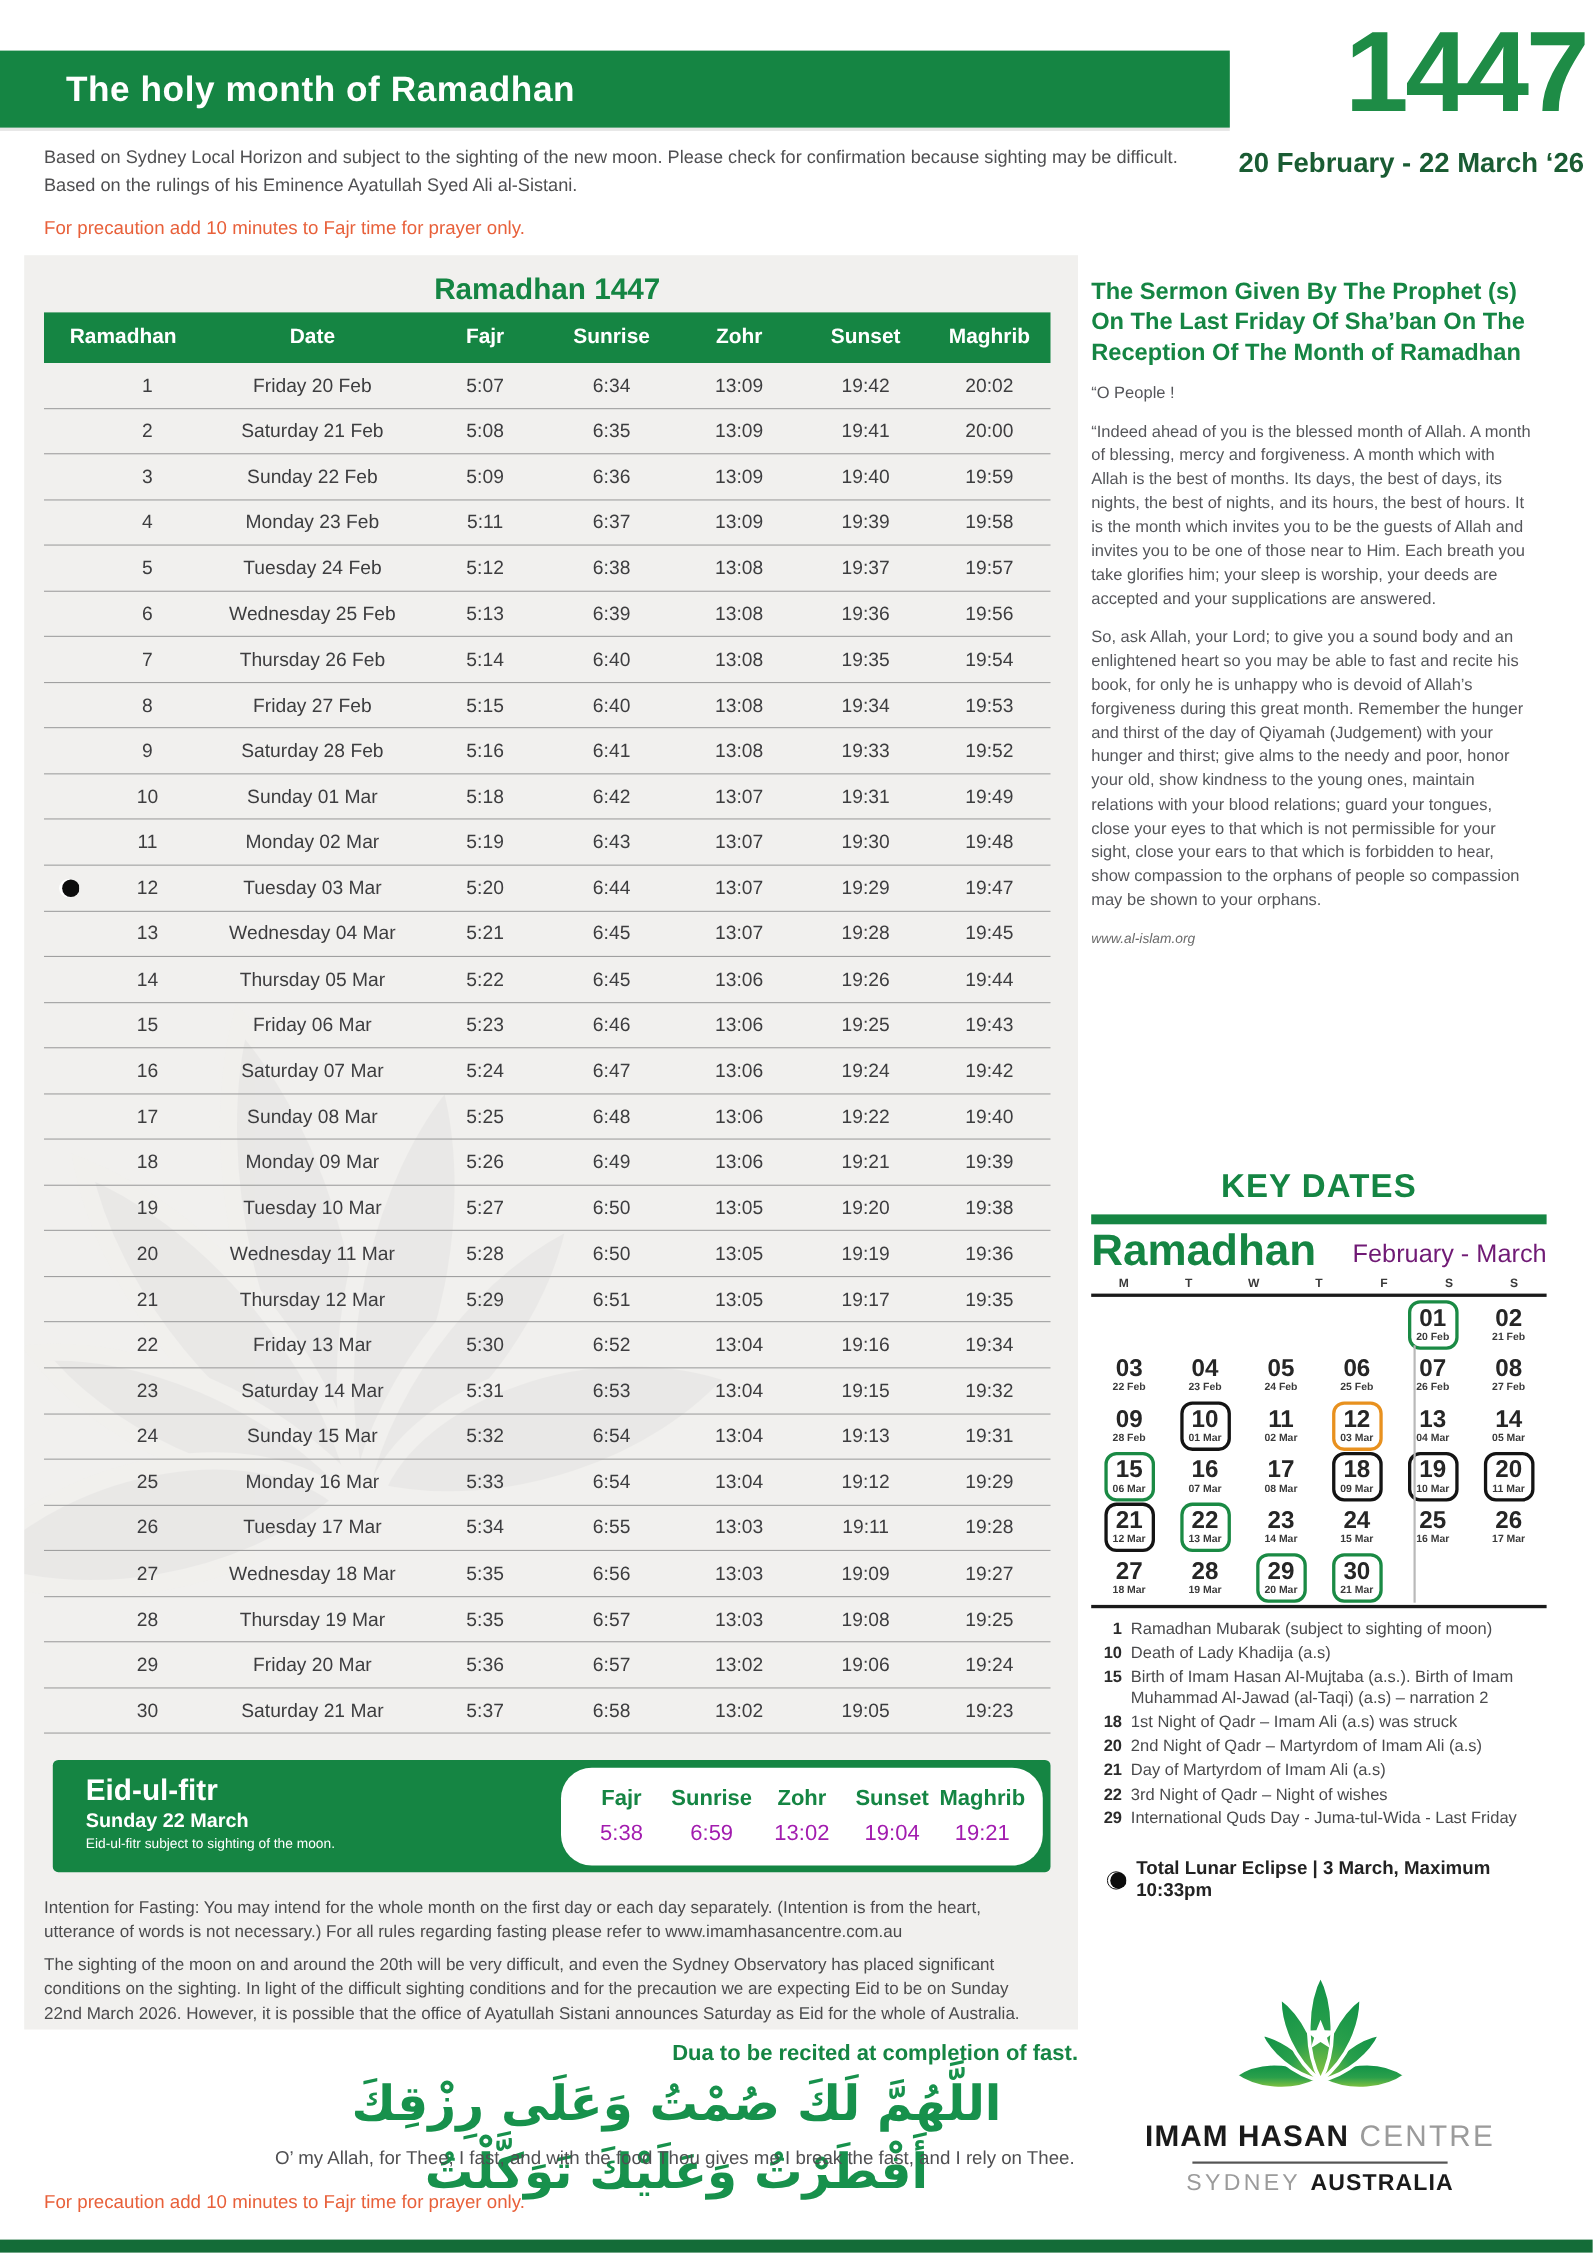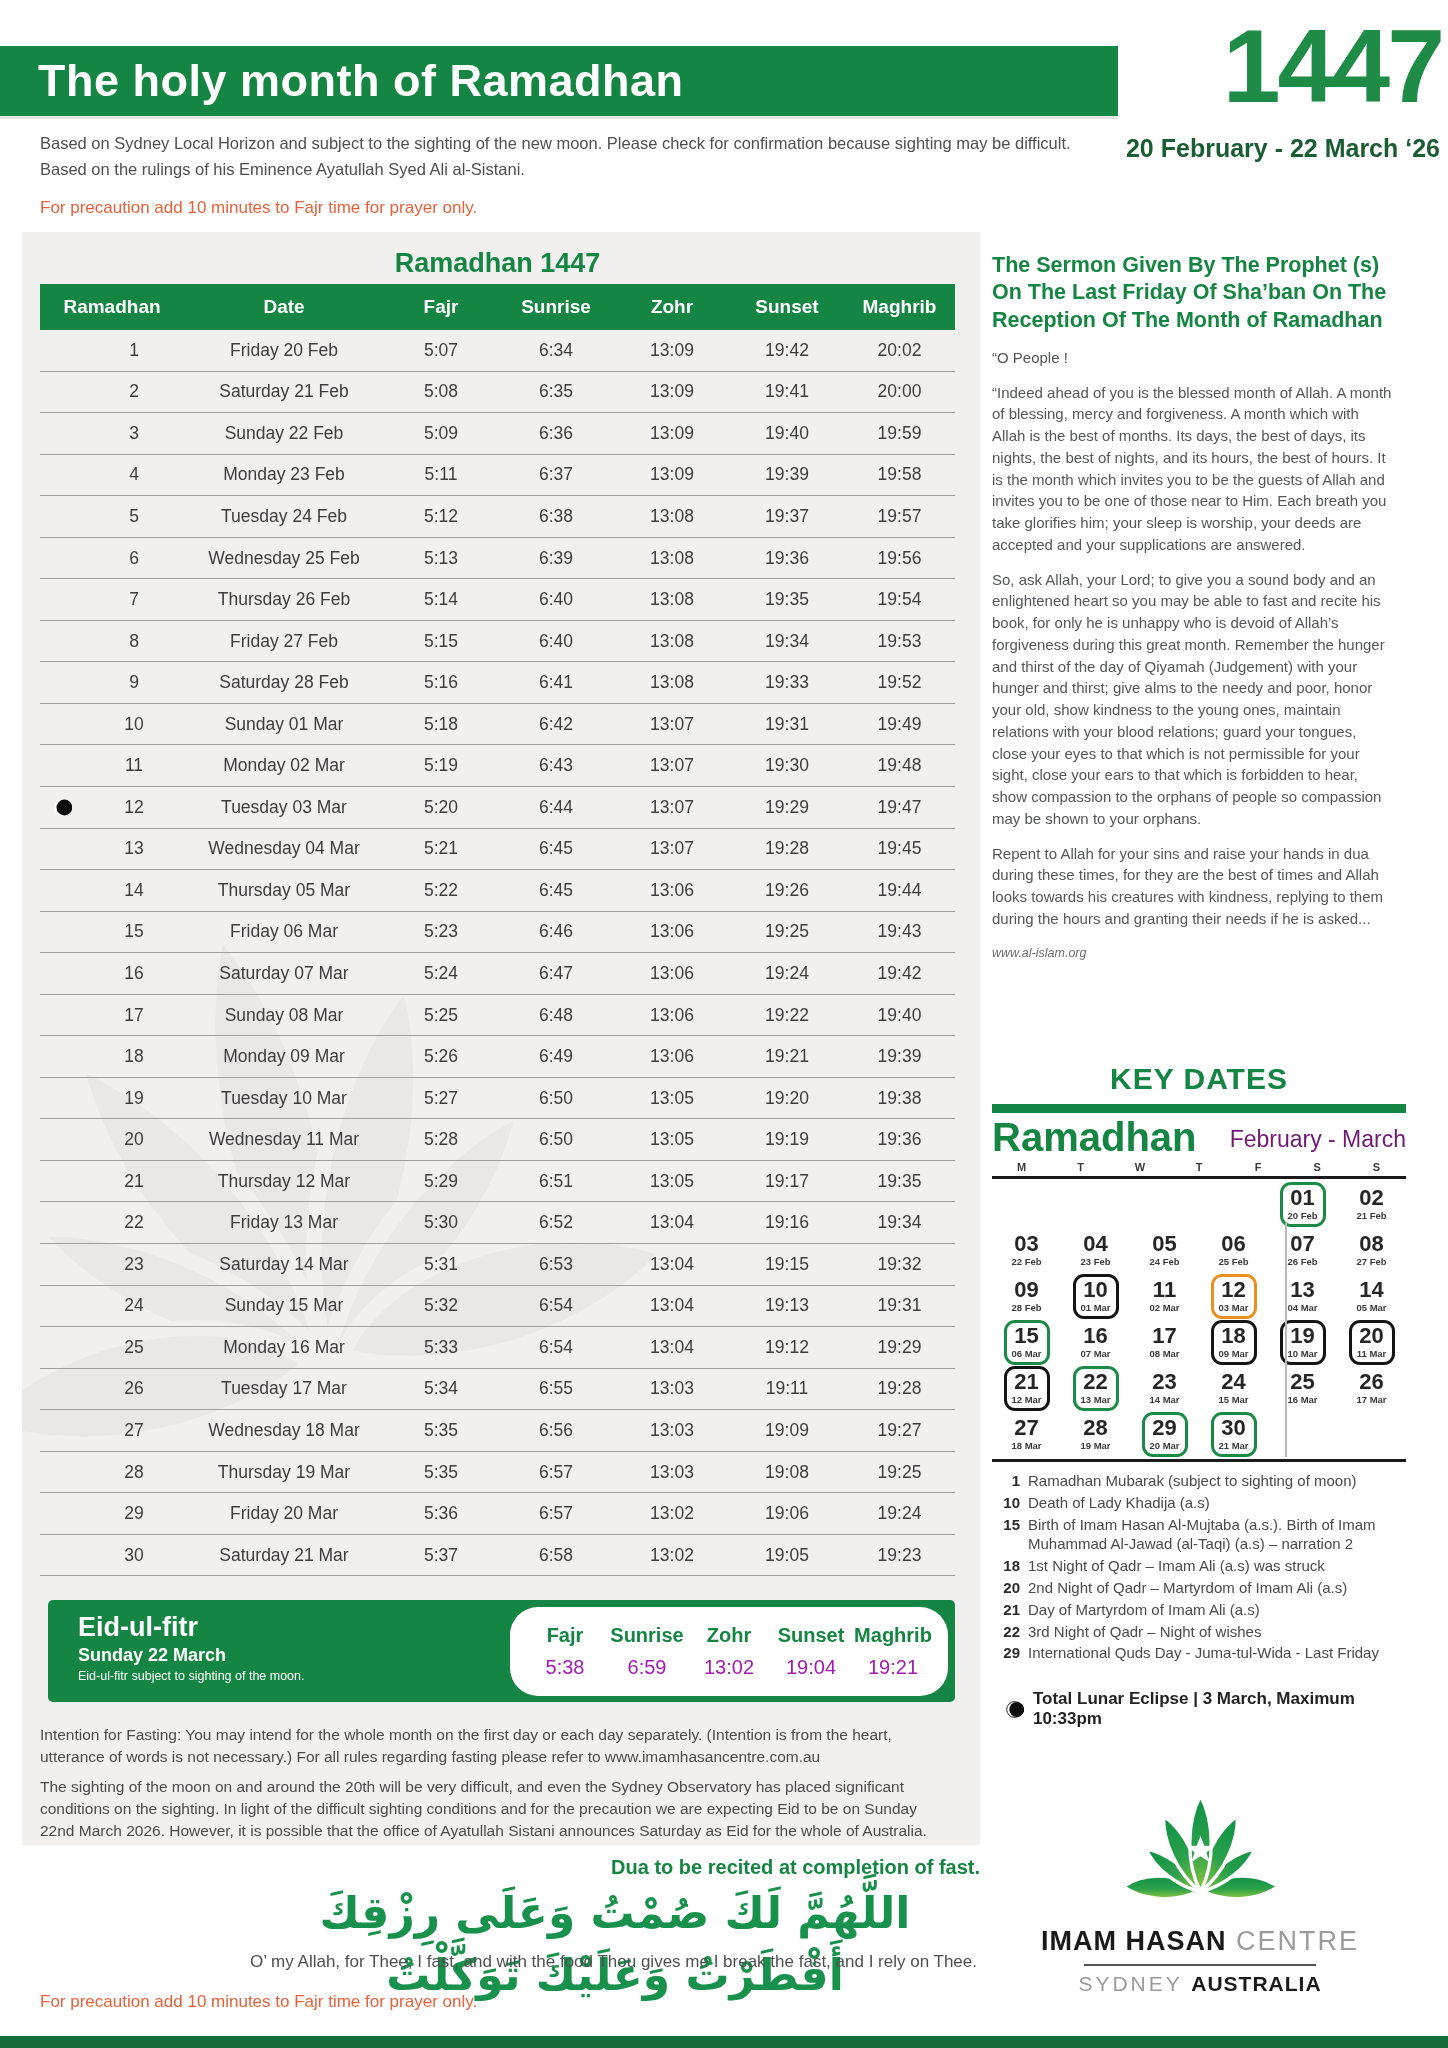--- a/index.html
+++ b/index.html
@@ -3,21 +3,21 @@
 <meta charset="utf-8">
 <style>
   * { margin:0; padding:0; box-sizing:border-box; }
   html,body { width:1448px; height:2048px; background:#ffffff;
     font-family:"Liberation Sans", sans-serif; position:relative; overflow:hidden; }
 
   
   .banner { position:absolute; left:0; top:46px; width:1118px; height:70px;
     background:#158543; display:flex; align-items:center;
     box-shadow:0 3px 0 rgba(0,0,0,0.10); }
-  .banner h1 { color:#fff; font-size:45px; font-weight:800; letter-spacing:.5px; padding-left:38px; }
+  .banner h1 { color:#fff; font-size:32px; font-weight:800; letter-spacing:.5px; padding-left:60px; }
   .year-big { position:absolute; top:14px; right:6px; width:300px; text-align:right;
     font-size:104px; line-height:1; font-weight:800; color:#1e8c46; letter-spacing:-3px; }
   .date-range { position:absolute; top:134px; right:8px; width:420px; text-align:right;
     font-size:25px; font-weight:bold; color:#1a5c33; }
   .intro { position:absolute; left:40px; top:130px; width:1040px;
     font-size:16.5px; line-height:1.6; color:#4f4f51; }
   .precaution { position:absolute; left:40px; top:198px; font-size:17px; color:#e8603a; }
 
   
   .panel { position:absolute; left:22px; top:232px; width:958px; height:1613px;
@@ -681,21 +681,20 @@
 
   <div>The Sermon Given By The Prophet (s)</div>
       <div>On The Last Friday Of Sha’ban On The</div>
       <div>Reception Of The Month of Ramadhan</div>
     </div>
   <div>
 
   <p>“O People !</p>
       <p>“Indeed ahead of you is the blessed month of Allah. A month of blessing, mercy and forgiveness. A month which with Allah is the best of months. Its days, the best of days, its nights, the best of nights, and its hours, the best of hours. It is the month which invites you to be the guests of Allah and invites you to be one of those near to Him. Each breath you take glorifies him; your sleep is worship, your deeds are accepted and your supplications are answered.</p>
       <p>So, ask Allah, your Lord; to give you a sound body and an enlightened heart so you may be able to fast and recite his book, for only he is unhappy who is devoid of Allah’s forgiveness during this great month. Remember the hunger and thirst of the day of Qiyamah (Judgement) with your hunger and thirst; give alms to the needy and poor, honor your old, show kindness to the young ones, maintain relations with your blood relations; guard your tongues, close your eyes to that which is not permissible for your sight, close your ears to that which is forbidden to hear, show compassion to the orphans of people so compassion may be shown to your orphans.</p>
-      <p>Repent to Allah for your sins and raise your hands in dua during these times, for they are the best of times and Allah looks towards his creatures with kindness, replying to them during the hours and granting their needs if he is asked...</p>
     </div>
   <div class="src">www.al-islam.org</div>
 </div>
 
 <div class="keydates">
   <div class="kd-title">KEY DATES</div>
   <div class="kd-bar"></div>
   <div class="kd-month-row">
     <div class="kd-month">Ramadhan</div>
     <div class="kd-range">February - March</div>

